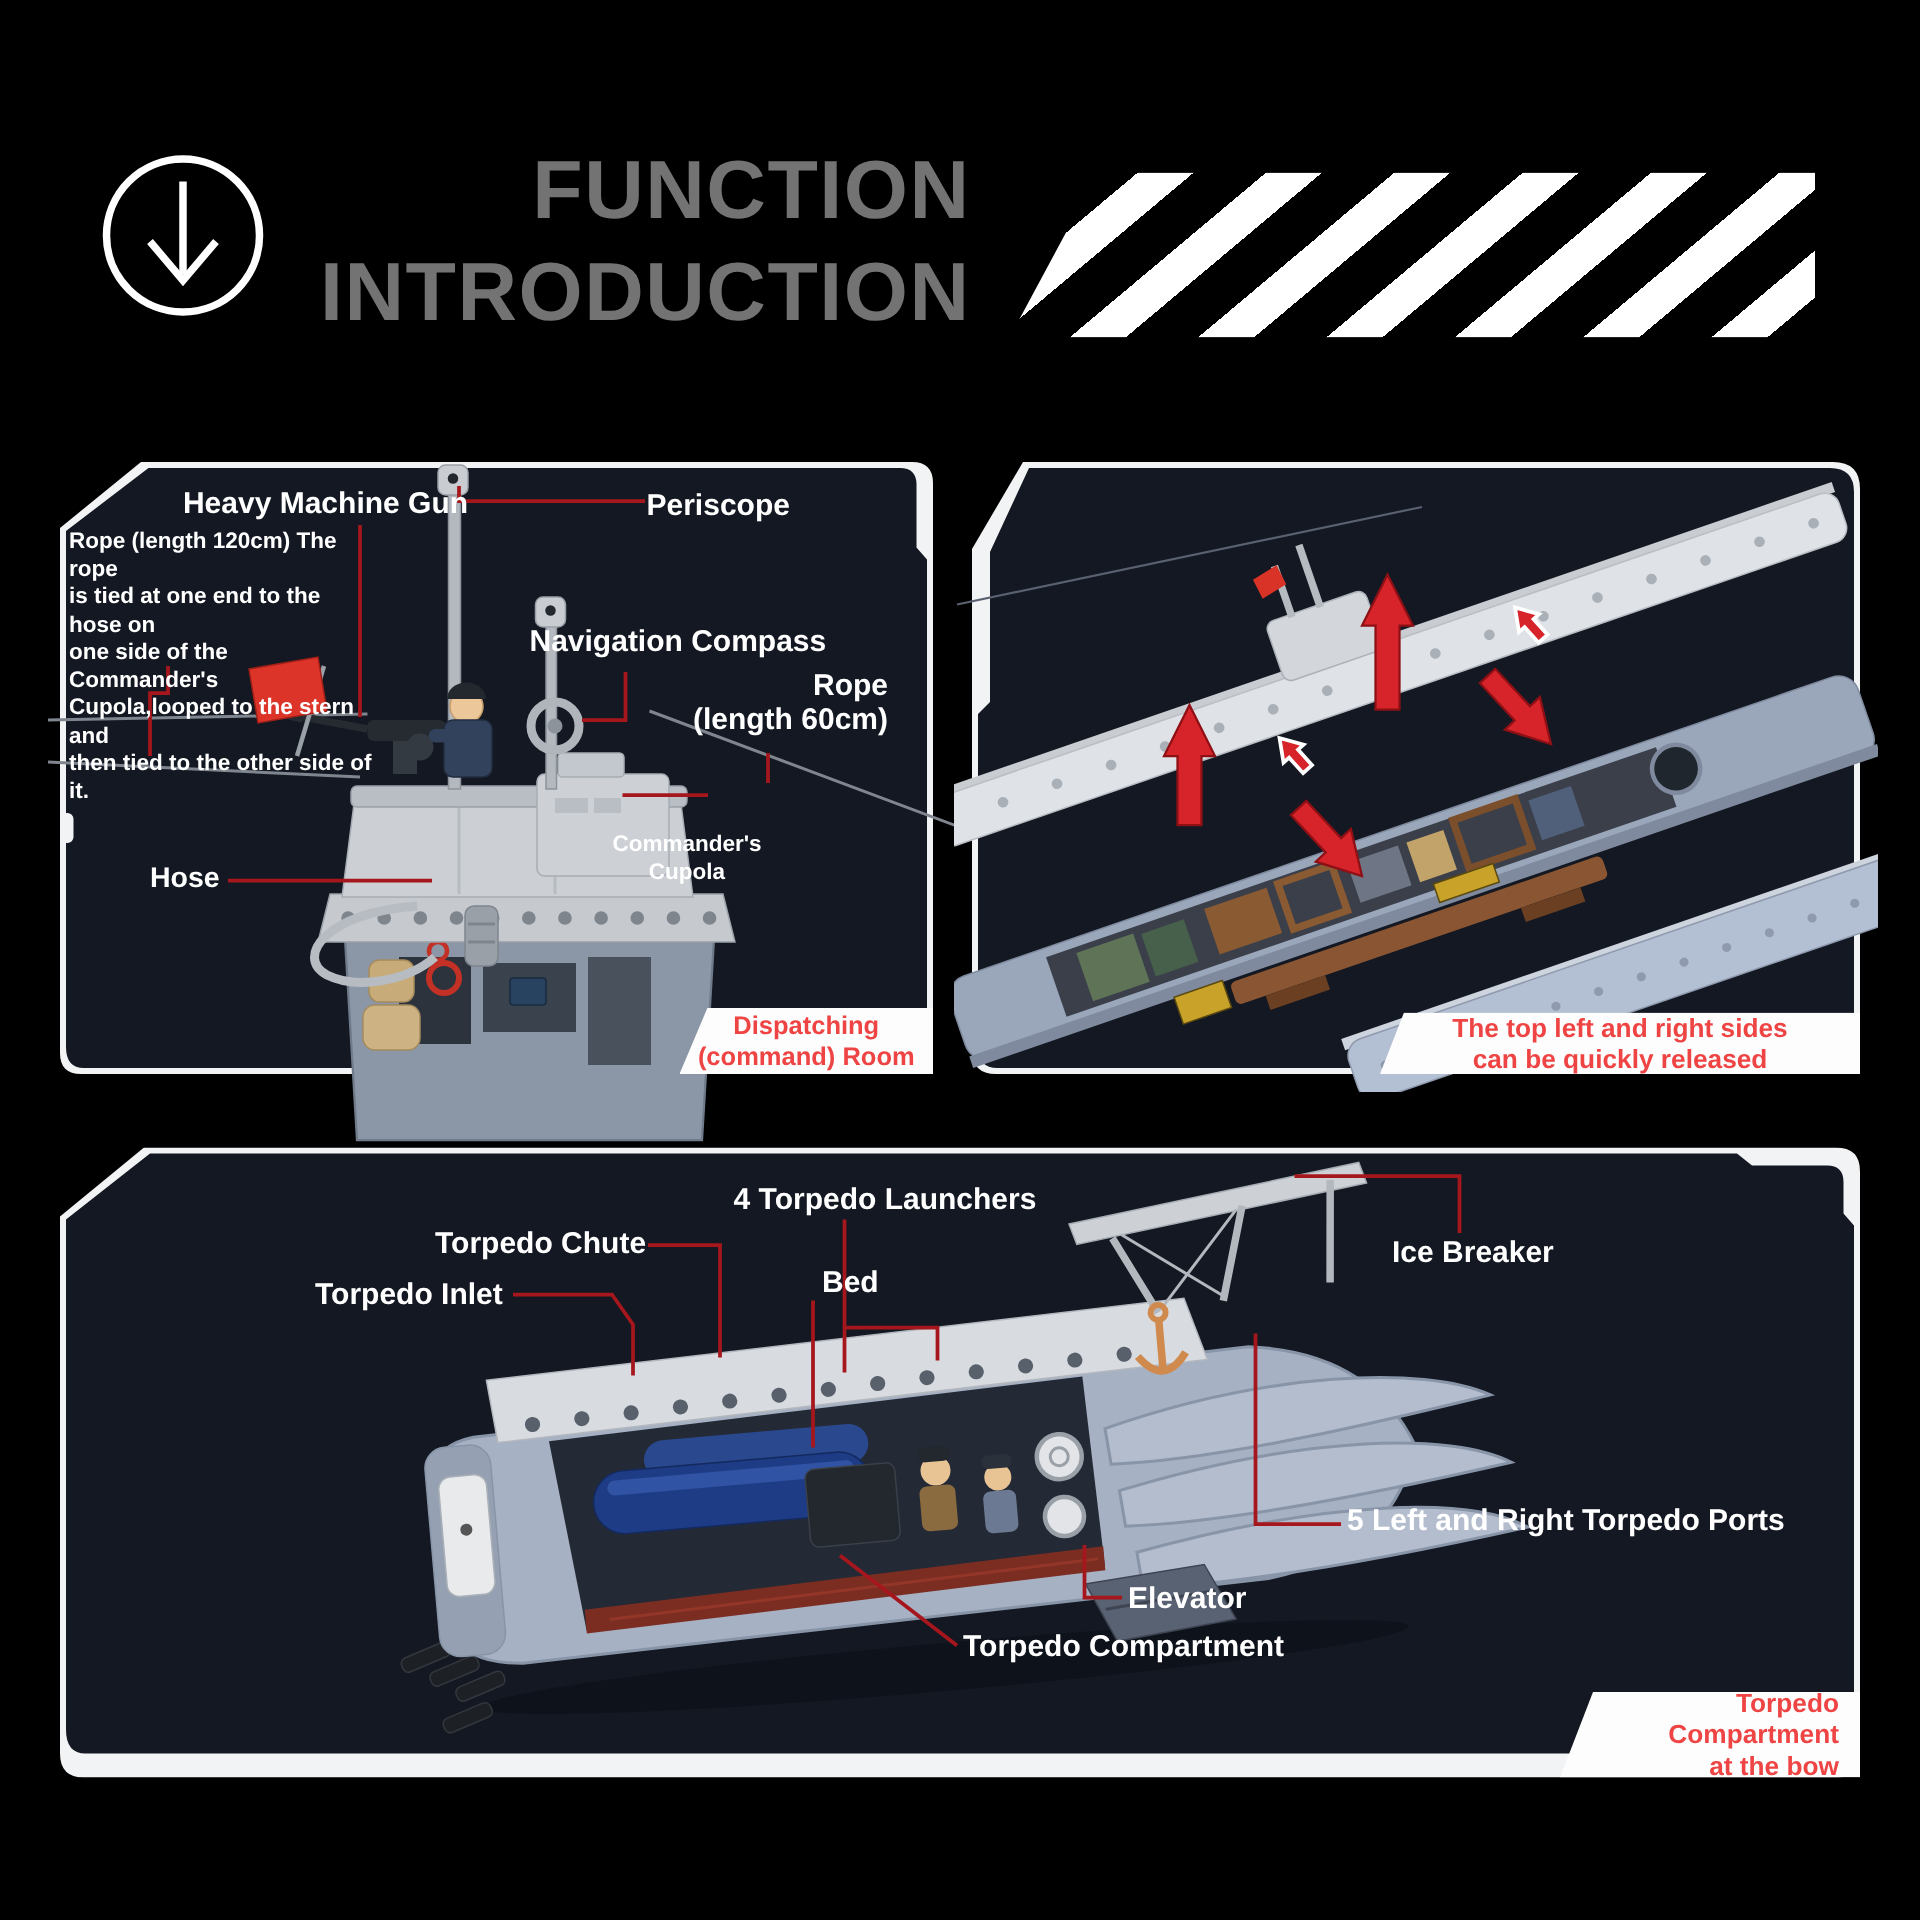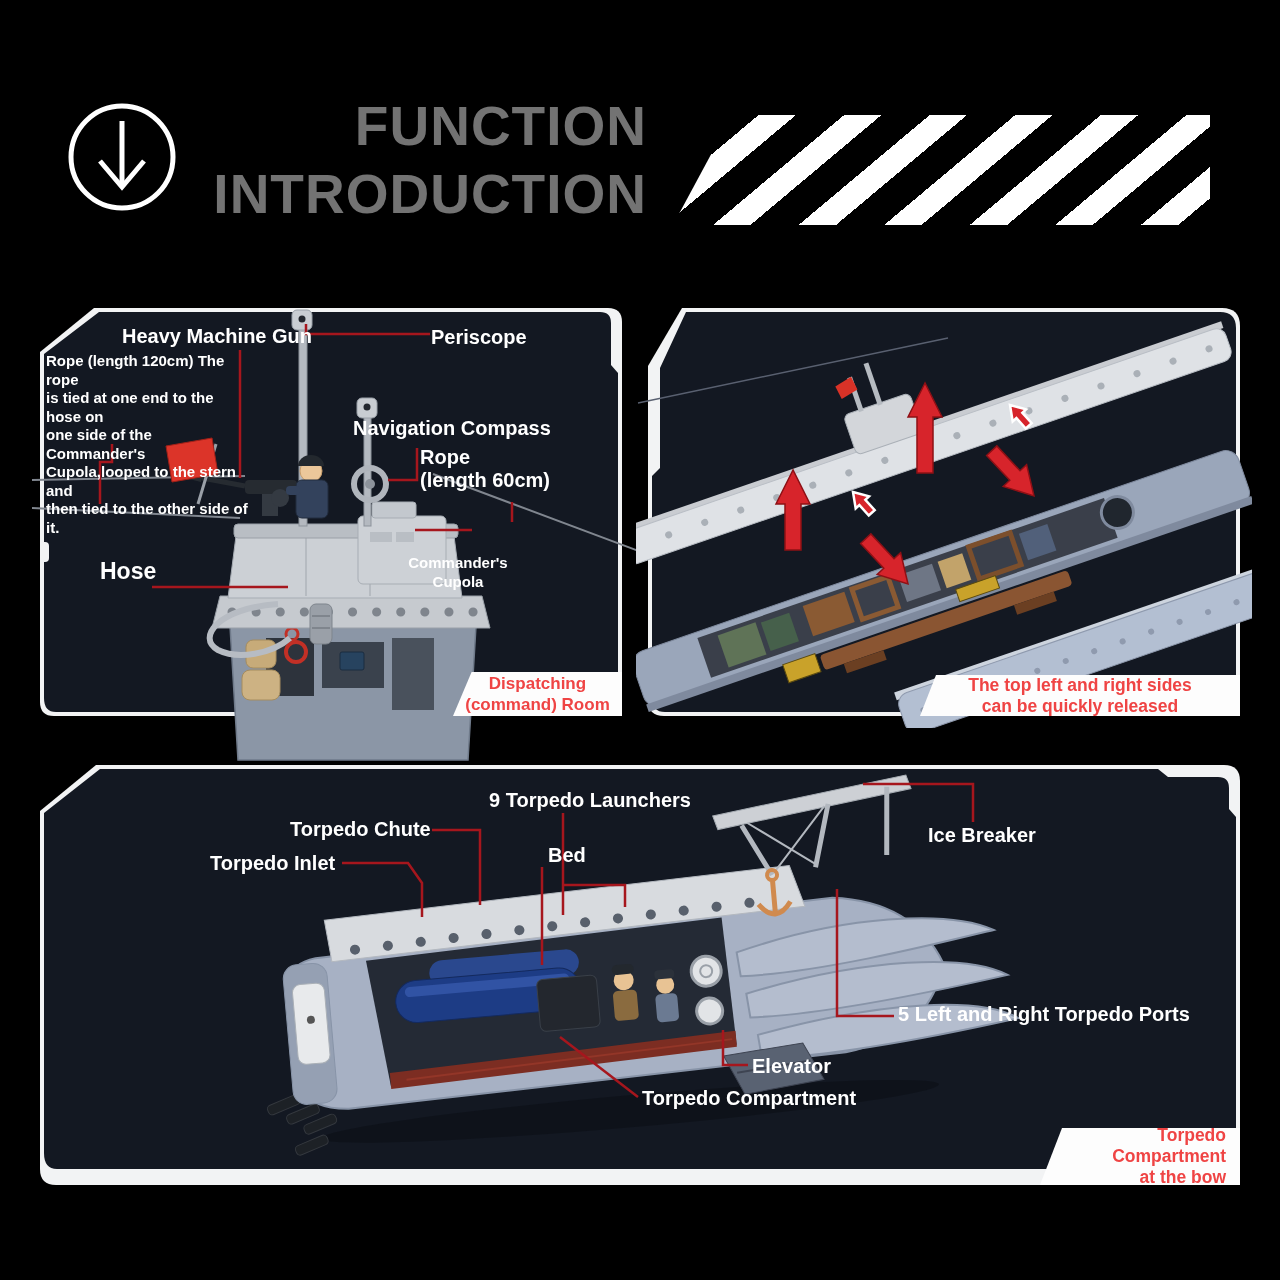--- a/index.html
+++ b/index.html
@@ -31,21 +31,21 @@
   
   .panel{position:absolute;}
   .panel svg.frame{position:absolute;left:0;top:0;}
   .panel svg.illu{position:absolute;pointer-events:none;}
   .lbl{
     position:absolute;color:#fff;font-weight:700;font-size:20px;line-height:23px;
     white-space:pre-line;z-index:6;
   }
   .lbl.small{font-size:15px;line-height:18.5px;}
   .lbl.center{text-align:center;}
-  .lbl.right{text-align:left;}
+  .lbl.right{text-align:right;}
   .caption{
     position:absolute;background:#fdfdfd;color:#ef4444;font-weight:700;
     font-size:17px;line-height:21px;text-align:center;white-space:pre-line;
     z-index:5;display:flex;align-items:center;justify-content:center;
   }
 </style>
 </head>
 <body>
 
 <div class="icon-circle">
@@ -138,21 +138,21 @@
   <div class="lbl small" style="left:6px;top:44px;width:206px;">Rope (length 120cm) The rope
 is tied at one end to the hose on
 one side of the Commander's
 Cupola,looped to the stern and
 then tied to the other side of it.</div>
   <div class="lbl" style="left:313px;top:109px;">Navigation Compass</div>
   <div class="lbl right" style="left:380px;top:138px;width:172px;">Rope
 (length 60cm)</div>
   <div class="lbl small center" style="left:366px;top:246px;width:104px;">Commander's
 Cupola</div>
-  <div class="lbl" style="left:60px;top:252px;font-size:23px;">Hose</div>
+  <div class="lbl" style="left:60px;top:266px;font-size:19px;">Hose</div>
 
   <div class="caption" style="left:413px;top:364px;width:169px;height:44px;clip-path:polygon(11% 0,100% 0,100% 100%,0 100%);">Dispatching
 (command) Room</div>
 </div>
 
 <div class="panel" style="left:648px;top:308px;width:592px;height:408px;">
   <svg class="frame" width="592" height="408" viewBox="0 0 592 408">
     <path d="M34,0 L574,0 Q592,0 592,18 L592,390 Q592,408 574,408 L16,408 Q0,408 0,392 L0,58 Z" fill="#f2f3f4"></path>
     <path d="M38,4 L572,4 Q588,4 588,20 L588,388 Q588,404 572,404 L17,404 Q4,404 4,390 L4,168 L12,160 L12,60 Z" fill="#131822"></path>
   </svg>
@@ -287,21 +287,21 @@
       <path d="M392,65 H440 V140"></path>
       <path d="M502,102 V200"></path>
       <path d="M302,98 H368 L382,118 V152"></path>
       <path d="M823,19 H933 V57"></path>
       <path d="M797,124 V251 H854"></path>
       <path d="M683,265 V300 H708"></path>
       <path d="M520,272 L598,332"></path>
     </g>
   </svg>
 
-  <div class="lbl center" style="left:430px;top:24px;width:240px;">9 Torpedo Launchers</div>
+  <div class="lbl center" style="left:430px;top:24px;width:240px;">4 Torpedo Launchers</div>
   <div class="lbl" style="left:250px;top:53px;">Torpedo Chute</div>
   <div class="lbl" style="left:508px;top:79px;">Bed</div>
   <div class="lbl" style="left:170px;top:87px;">Torpedo Inlet</div>
   <div class="lbl" style="left:888px;top:59px;">Ice Breaker</div>
   <div class="lbl" style="left:858px;top:238px;">5 Left and Right Torpedo Ports</div>
   <div class="lbl" style="left:712px;top:290px;">Elevator</div>
   <div class="lbl" style="left:602px;top:322px;">Torpedo Compartment</div>
 
   <div class="caption" style="left:1000px;top:363px;width:200px;height:57px;clip-path:polygon(11% 0,100% 0,100% 100%,0 100%);justify-content:flex-end;text-align:right;padding-right:0;box-sizing:border-box;padding-right:14px;font-size:17.5px;">Torpedo Compartment
 at the bow</div>

